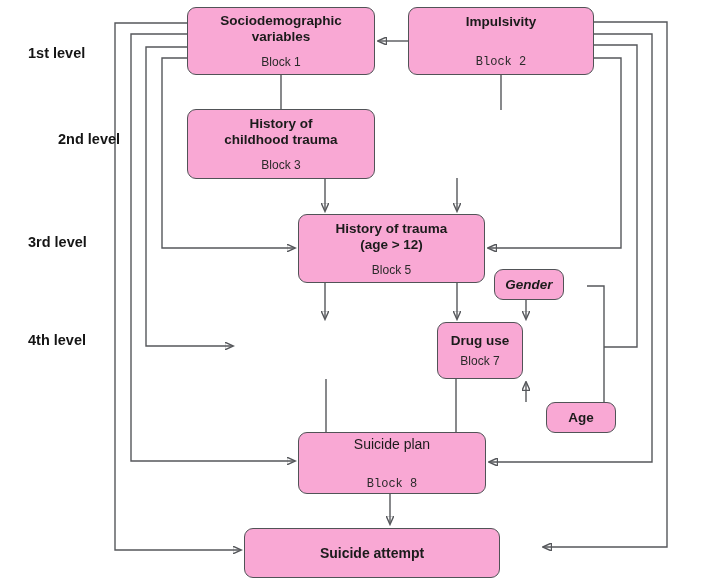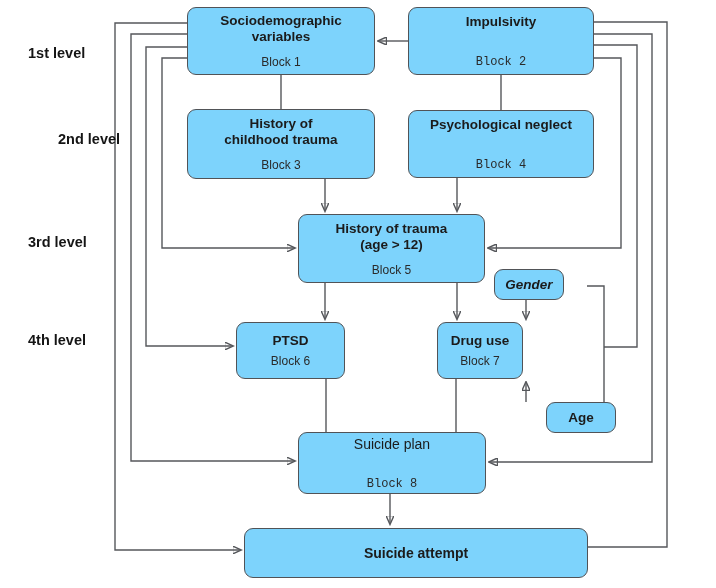--- a/index.html
+++ b/index.html
@@ -21,21 +21,21 @@
     width: 716px; height: 588px;
   }
   svg.edges path {
     fill: none;
     stroke: #55575b;
     stroke-width: 1.4;
   }
   .node {
     position: absolute;
     box-sizing: border-box;
-    background: #7dd3fc;
+    background: #f9a8d4;
     border: 1.5px solid #515357;
     border-radius: 9px;
     display: flex;
     flex-direction: column;
     align-items: center;
     justify-content: center;
     text-align: center;
     color: #1b1b1b;
   }
   .node .title {
@@ -128,51 +128,43 @@
     <div class="title">Impulsivity</div>
     <div class="blocklabel">Block 2</div>
   </div>
 
   <div class="node small-gap" id="box-block3" style="left:187px; top:109px; width:188px; height:70px;">
     <div class="title">History of</div>
     <div class="subtitle">childhood trauma</div>
     <div class="blocklabel">Block 3</div>
   </div>
 
-  <div class="node wide-gap" id="box-block4" style="left:408px; top:110px; width:186px; height:68px;">
-    <div class="title">Psychological neglect</div>
-    <div class="blocklabel">Block 4</div>
-  </div>
 
   <div class="node small-gap" id="box-block5" style="left:298px; top:214px; width:187px; height:69px;">
     <div class="title">History of trauma</div>
     <div class="subtitle">(age &gt; 12)</div>
     <div class="blocklabel">Block 5</div>
   </div>
 
   <div class="node covariate" id="box-gender" style="left:494px; top:269px; width:70px; height:31px;font-style:italic;">
     <div class="title">Gender</div>
   </div>
 
-  <div class="node" id="box-block6" style="left:236px; top:322px; width:109px; height:57px;">
-    <div class="title">PTSD</div>
-    <div class="blocklabel">Block 6</div>
-  </div>
 
   <div class="node" id="box-block7" style="left:437px; top:322px; width:86px; height:57px;">
     <div class="title">Drug use</div>
     <div class="blocklabel">Block 7</div>
   </div>
 
   <div class="node covariate" id="box-age" style="left:546px; top:402px; width:70px; height:31px;">
     <div class="title">Age</div>
   </div>
 
   <div class="node wide-gap" id="box-block8" style="left:298px; top:432px; width:188px; height:62px;">
     <div class="title">Suicide plan</div>
     <div class="blocklabel">Block 8</div>
   </div>
 
-  <div class="node" id="box-attempt" style="left:244px; top:528px; width:344px; height:50px;">
+  <div class="node" id="box-attempt" style="left:244px; top:528px; width:256px; height:50px;">
     <div class="title">Suicide attempt</div>
   </div>
 
 </div>
 
 </body></html>

